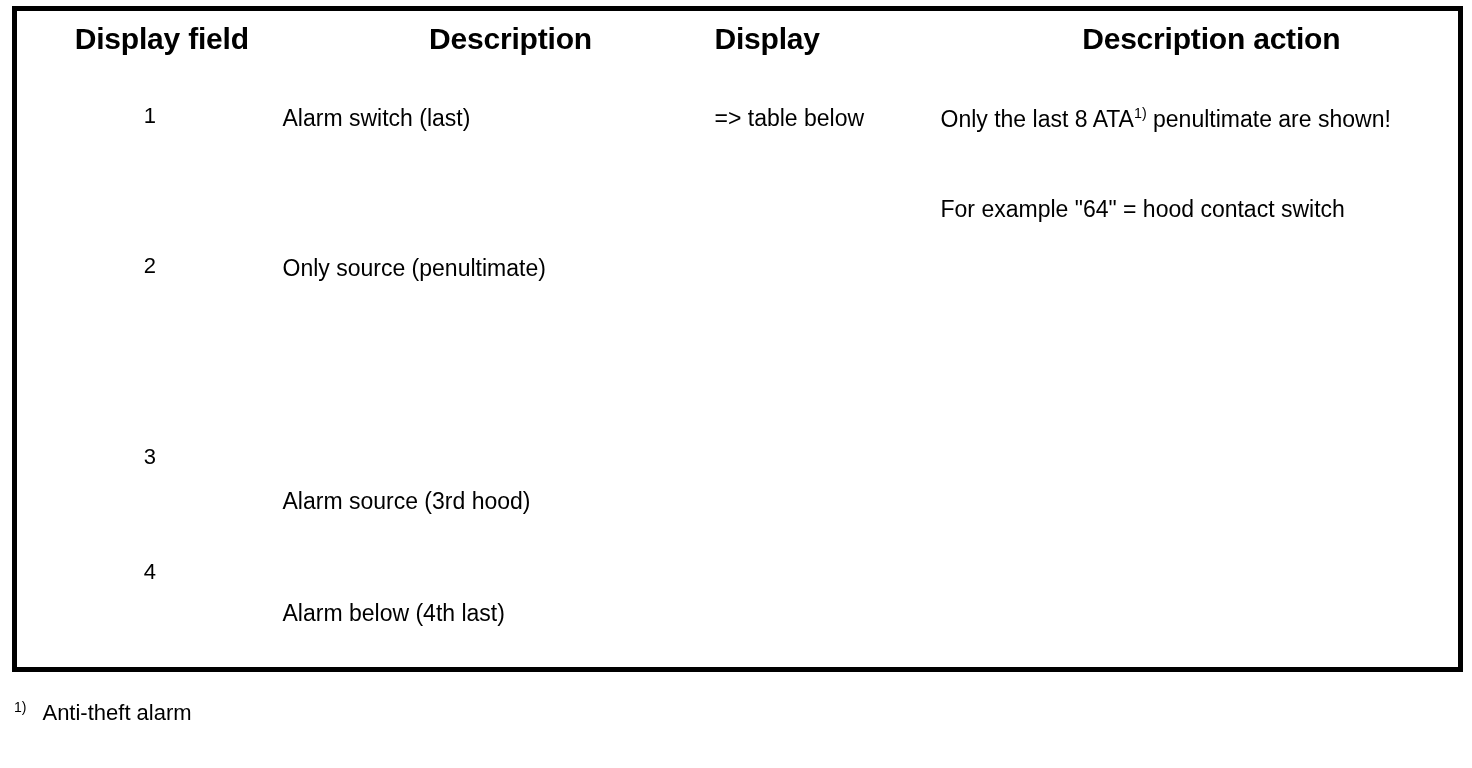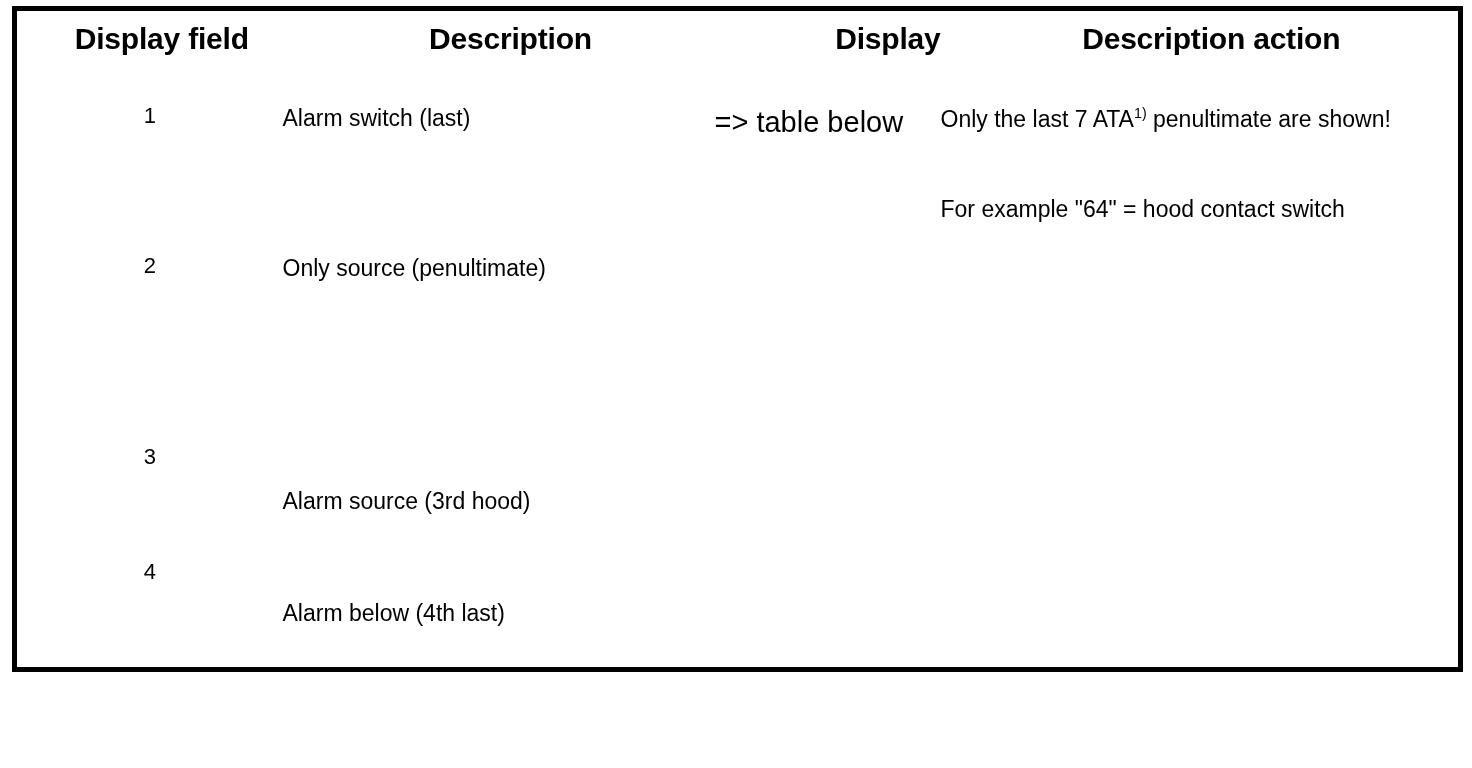--- a/index.html
+++ b/index.html
@@ -61,21 +61,21 @@
 
   .hdr-text {
     font-size: 30px;
     font-weight: bold;
     line-height: 1.05;
     letter-spacing: -0.2px;
     padding: 12px 0 0 24px;
   }
   .hdr-text.center {
     padding-left: 0;
-    text-align: right;
+    text-align: left;
   }
 
   
   .num-cell {
     text-align: center;
     vertical-align: middle;
     font-size: 22px;
   }
 
   .desc-cell {
@@ -83,21 +83,21 @@
     padding: 22px 14px 0 36px;
     line-height: 1.35;
   }
   .desc-cell.mid {
     vertical-align: middle;
     padding-top: 0;
     padding-bottom: 0;
   }
 
   .disp-cell {
-    font-size: 29px;
+    font-size: 23px;
     padding: 32px 6px 0 8px;
     line-height: 1.35;
     white-space: nowrap;
     margin-top: 46px;
   }
 
   .corr-cell {
     font-size: 23px;
     padding: 30px 14px 0 30px;
     line-height: 1.42;
@@ -161,21 +161,21 @@
 
       <tr style="height:150px;">
         <td class="num-cell vline-thin row-rule">1</td>
         <td class="desc-cell vline-thick row-rule">Alarm switch (last)</td>
 
         <td class="disp-cell vline-thick" rowspan="4">
           <span>=&gt; table below</span>
         </td>
 
         <td class="corr-cell" rowspan="4">
-          <p class="corr-p"><span>Only the last 7 ATA</span><sup class="fn">1)</sup><span> penultimate are shown!</span></p>
+          <p class="corr-p"><span>Only the last 8 ATA</span><sup class="fn">1)</sup><span> penultimate are shown!</span></p>
           <p class="corr-p second">For example "64" = hood contact switch</p>
         </td>
       </tr>
 
       <tr style="height:191px;">
         <td class="num-cell vline-thin row-rule">2</td>
         <td class="desc-cell vline-thick row-rule">Only source (penultimate)</td>
       </tr>
 
       <tr style="height:115px;">
@@ -183,14 +183,17 @@
         <td class="desc-cell mid vline-thick row-rule">Alarm source (3rd hood)</td>
       </tr>
 
       <tr style="height:110px;">
         <td class="num-cell vline-thin">4</td>
         <td class="desc-cell mid vline-thick">Alarm below (4th last)</td>
       </tr>
     </tbody>
   </table>
 
+  <div class="footnote">
+    <span class="marker">1)</span><span>Anti-theft alarm</span>
+  </div>
 
 </div>
 
 </body></html>

